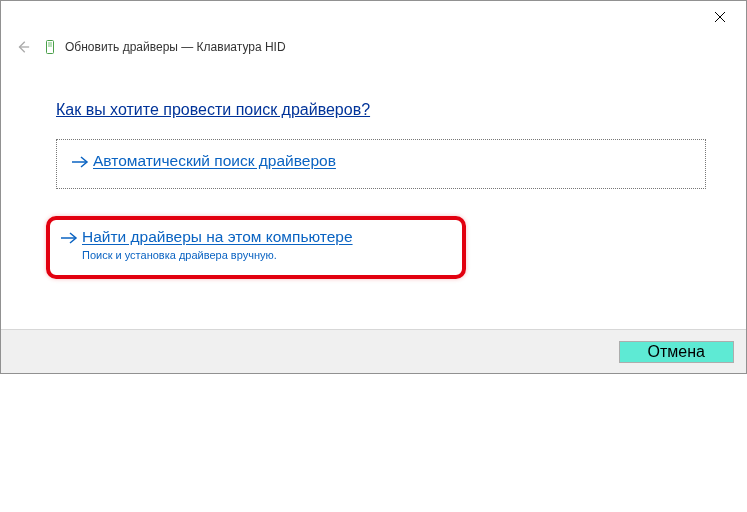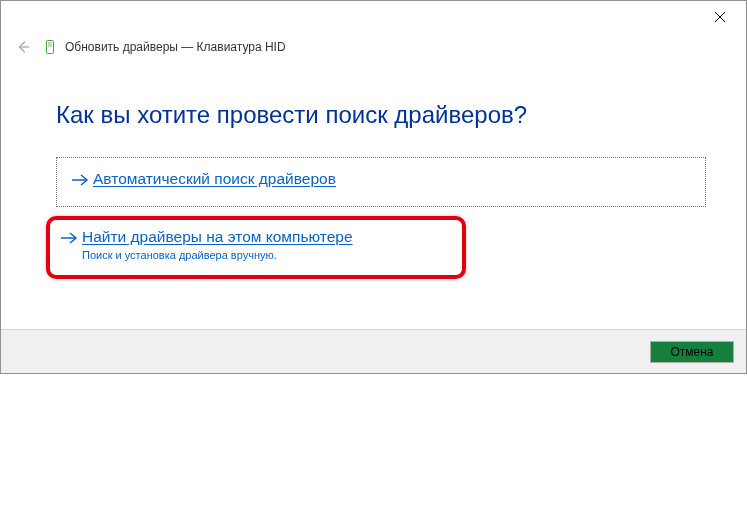--- a/index.html
+++ b/index.html
@@ -65,24 +65,25 @@
   }
   .device-icon svg { width: 8px; height: 14px; }
   .header-title { font-size: 12px; color: #333; }
   .content {
     flex: 1;
     padding: 40px 40px 10px 55px;
     display: flex;
     flex-direction: column;
   }
   .question {
-    font-size: 24px;
+    font-size: 16px;
     color: #003399;
     font-weight: 400;
-    margin-bottom: 28px;
+    margin-bottom: 20px;
+    text-decoration: underline;
   }
   .option-card {
     border: 1px solid transparent;
     padding: 12px 14px 14px 14px;
     cursor: pointer;
     margin-bottom: 8px;
   }
   .option-card.focused {
     border: 1px dotted #777;
     background: #fff;
@@ -134,29 +135,29 @@
     background: #f0f0f0;
     display: flex;
     align-items: center;
     justify-content: flex-end;
     padding: 0 12px;
     gap: 8px;
   }
   .btn {
     min-width: 84px;
     height: 22px;
-    background: #15803d;
+    background: #5eead4;
     border: 1px solid #adadad;
-    font-size: 12px;
+    font-size: 16px;
     color: #000;
     display: flex;
     align-items: center;
     justify-content: center;
     cursor: pointer;
-    padding: 0 16px;
+    padding: 0 28px;
   }
 </style>
 </head>
 <body>
 
 <div class="dialog">
 
   <div class="titlebar">
     <div class="close-btn">
       <svg viewBox="0 0 10 10">

